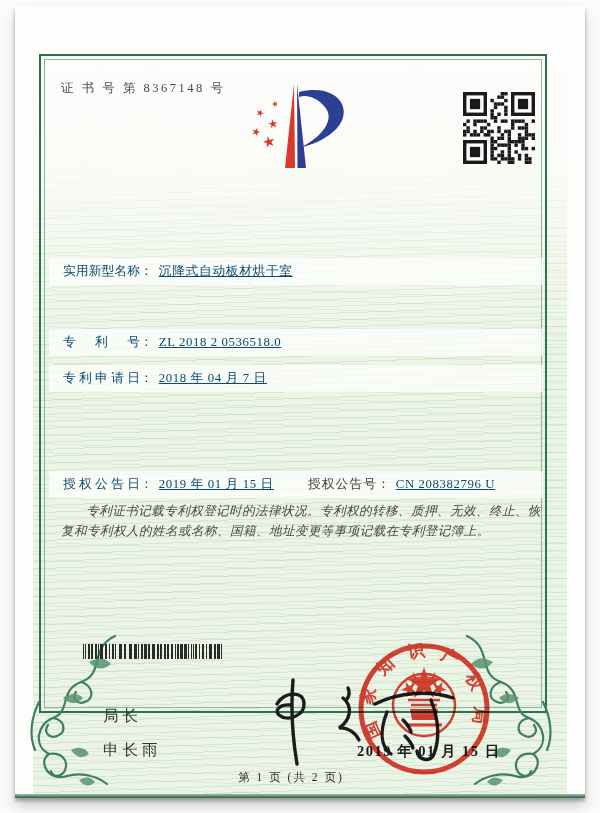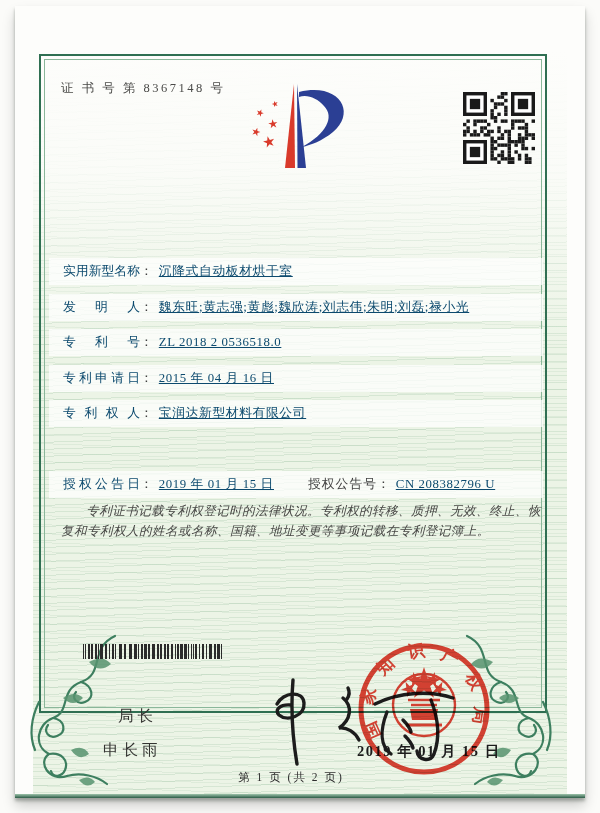--- a/index.html
+++ b/index.html
@@ -60,21 +60,21 @@
     position:absolute;left:46px;top:496px;width:488px;
     font-size:12.6px;line-height:19.5px;letter-spacing:.4px;
     font-style:italic;color:#474745;
   }
   .paras p{margin:0;text-indent:2em;}
   .barcode{position:absolute;left:68px;top:638px;width:142px;height:15px;}
   .role,.name{
     position:absolute;left:88px;font-family:"Liberation Sans","DejaVu Sans",sans-serif;
     font-size:15.5px;letter-spacing:4px;color:#333331;
   }
-  .role{top:700px;margin-left:15px;} .name{top:734px;font-family:Liberation Mono, monospace;}
+  .role{top:700px;} .name{top:734px;font-family:Liberation Mono, monospace;}
   .signature{position:absolute;left:232px;top:664px;width:220px;height:104px;}
   .seal-date{
     position:absolute;left:342px;top:736px;width:170px;
     font-size:14.5px;font-weight:700;letter-spacing:1.5px;color:#1c1c1c;
   }
   .seal{
     position:absolute;left:336px;top:630px;width:146px;height:146px;
     mix-blend-mode:multiply;opacity:.95;
   }
   .orn{position:absolute;width:112px;height:160px;}
@@ -272,31 +272,25 @@
       <rect x="48" y="6" width="9" height="9" fill="#1a1a1a"></rect>
       <rect x="0" y="42" width="21" height="21" fill="#1a1a1a"></rect>
       <rect x="3" y="45" width="15" height="15" fill="#fff"></rect>
       <rect x="6" y="48" width="9" height="9" fill="#1a1a1a"></rect>
     </svg>
 
 
   <div class="row" style="top:252px">
     <span class="lbl">实用新型名称</span><span class="colon">：</span><span class="val">沉降式自动板材烘干室</span>
   </div>
-  <div class="row" style="top:287.5px">
-    <span class="lbl">发明人</span><span class="colon">：</span><span class="val">魏东旺;黄志强;黄彪;魏欣涛;刘志伟;朱明;刘磊;禄小光</span>
-  </div>
   <div class="row" style="top:323px">
     <span class="lbl">专利号</span><span class="colon">：</span><span class="val">ZL 2018 2 0536518.0</span>
   </div>
   <div class="row" style="top:358.5px">
-    <span class="lbl">专利申请日</span><span class="colon">：</span><span class="val">2015 年 04 月 16 日</span>
-  </div>
-  <div class="row" style="top:394px">
-    <span class="lbl">专利权人</span><span class="colon">：</span><span class="val">宝润达新型材料有限公司</span>
+    <span class="lbl">专利申请日</span><span class="colon">：</span><span class="val">2018 年 04 月 7 日</span>
   </div>
   <div class="row" style="top:465px">
     <span class="lbl">授权公告日</span><span class="colon">：</span><span class="val">2019 年 01 月 15 日</span><span class="lbl2">授权公告号</span><span class="colon">：</span><span class="val">CN 208382796 U</span>
   </div>
 
   <div class="paras">
     <p>专利证书记载专利权登记时的法律状况。专利权的转移、质押、无效、终止、恢复和专利权人的姓名或名称、国籍、地址变更等事项记载在专利登记簿上。</p>
   </div>
 
   <svg class="barcode" id="bcsvg" viewBox="0 0 142 15" preserveAspectRatio="none">

